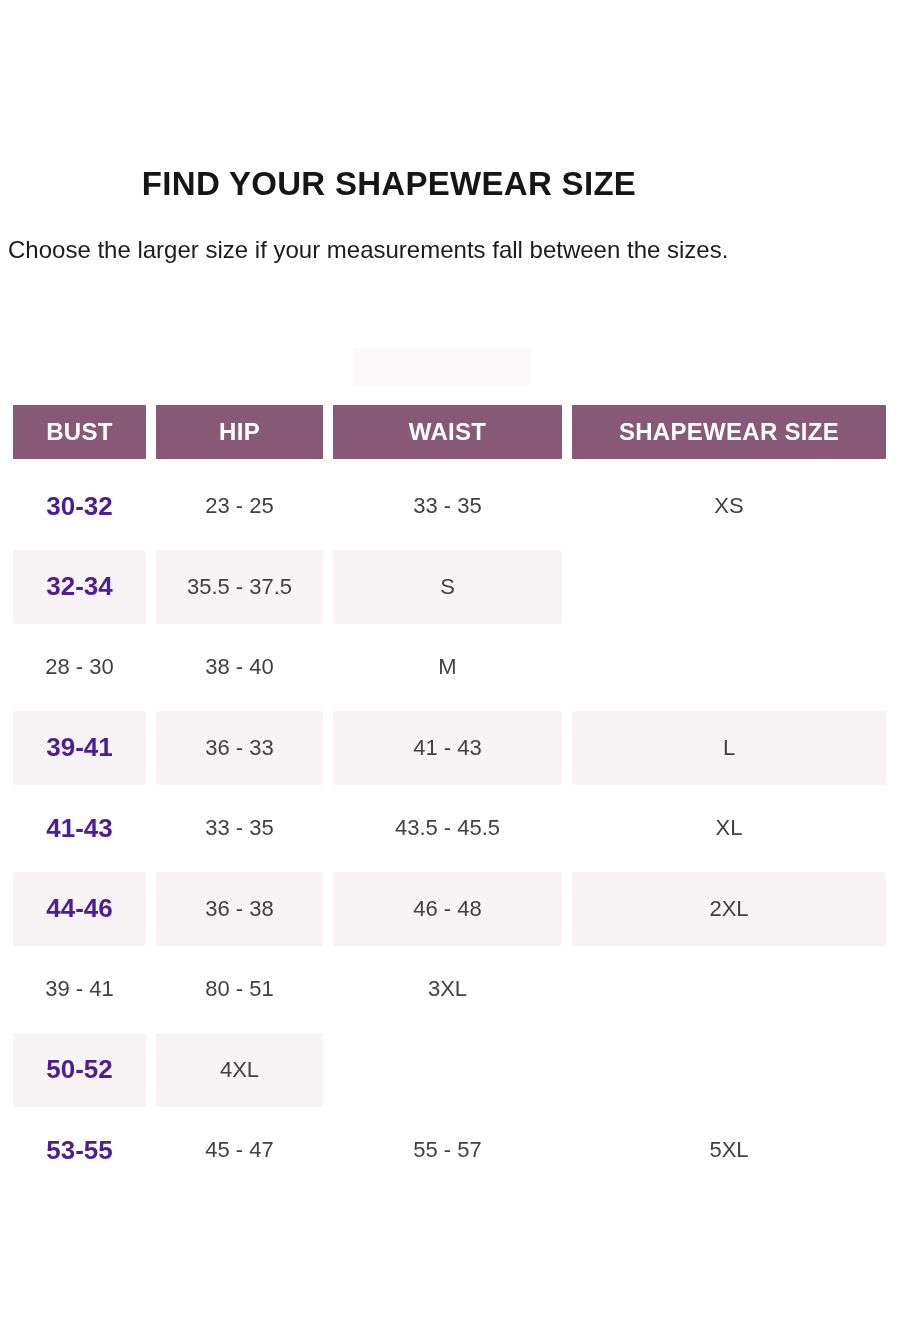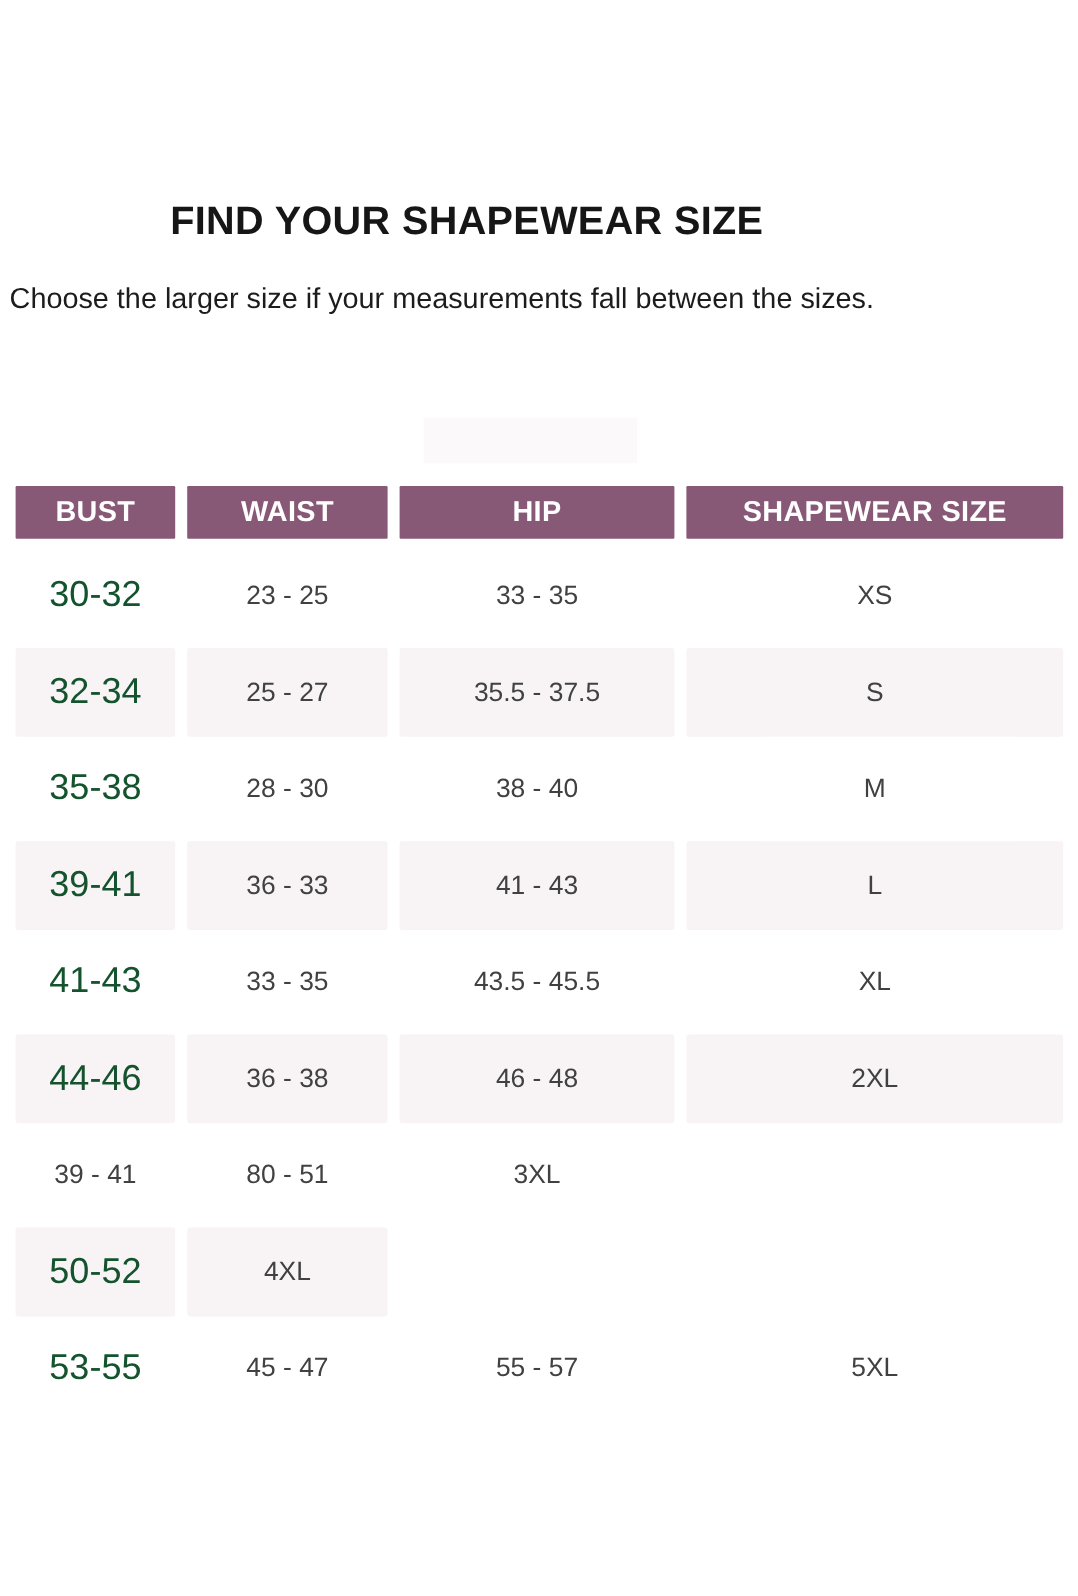--- a/index.html
+++ b/index.html
@@ -37,21 +37,21 @@
     position: absolute;
     left: 13px; top: 405px;
     width: 873px;
   }
   .thead, .trow {
     display: grid;
     grid-template-columns: 133px 167px 229px 1fr;
     column-gap: 10px;
   }
   .thead {
-    height: 44px;
+    height: 54px;
     margin-bottom: 7px;
   }
   .th {
     background: var(--header-bg, #885977);
     color: var(--header-text, #ffffff);
     font-size: 24px;
     font-weight: 700;
     letter-spacing: 0.3px;
     display: flex;
     align-items: center;
@@ -61,61 +61,59 @@
   .trow { height: 80.5px; }
   .td {
     display: flex;
     align-items: center;
     justify-content: center;
     font-size: 22px;
     font-weight: 400;
     color: var(--value-text, #414141);
   }
   .td.bust {
-    font-size: 30px;
-    font-weight: 400;
-    color: #14532d;
+    font-size: 26px;
+    font-weight: 700;
+    color: #4c1d95;
   }
   .trow.shaded .td {
     background: var(--row-alt-bg, #f8f4f6);
     margin: 3px 0;
     border-radius: 2px;
   }
 </style>
 </head>
 <body>
 
 <h1 class="page-title">FIND YOUR SHAPEWEAR SIZE</h1>
 
 <p class="page-subtitle">Choose the larger size if your measurements fall between the sizes.</p>
 
 <div class="faint-artifact"></div>
 
 <div class="size-table">
   <div class="thead">
     <div class="th">BUST</div>
+    <div class="th">HIP</div>
     <div class="th">WAIST</div>
-    <div class="th">HIP</div>
     <div class="th">SHAPEWEAR SIZE</div>
   </div>
   <div class="tbody" id="tbody">
       <div class="trow">
         <div class="td bust">30-32</div>
         <div class="td waist">23 - 25</div>
         <div class="td hip">33 - 35</div>
         <div class="td size">XS</div>
       </div>
       <div class="trow shaded">
         <div class="td bust">32-34</div>
-        <div class="td waist">25 - 27</div>
         <div class="td hip">35.5 - 37.5</div>
         <div class="td size">S</div>
       </div>
       <div class="trow">
-        <div class="td bust">35-38</div>
         <div class="td waist">28 - 30</div>
         <div class="td hip">38 - 40</div>
         <div class="td size">M</div>
       </div>
       <div class="trow shaded">
         <div class="td bust">39-41</div>
         <div class="td waist">36 - 33</div>
         <div class="td hip">41 - 43</div>
         <div class="td size">L</div>
       </div>

